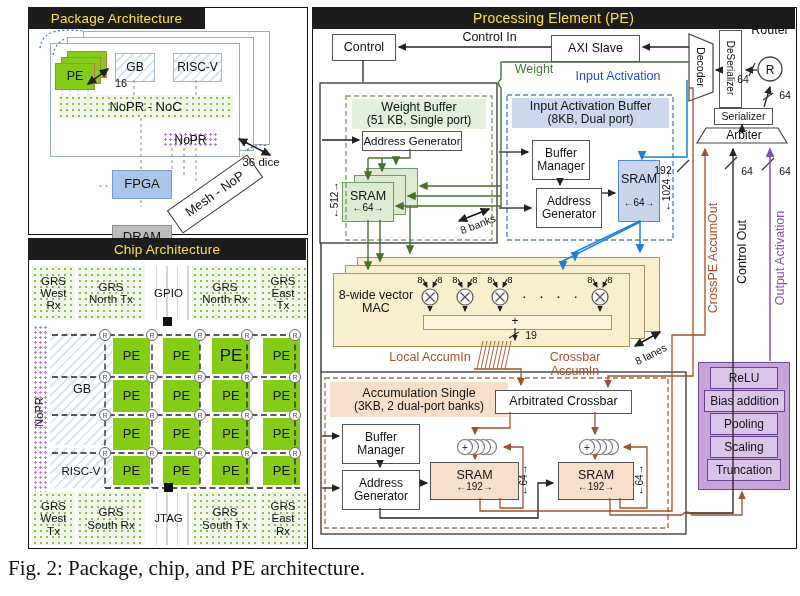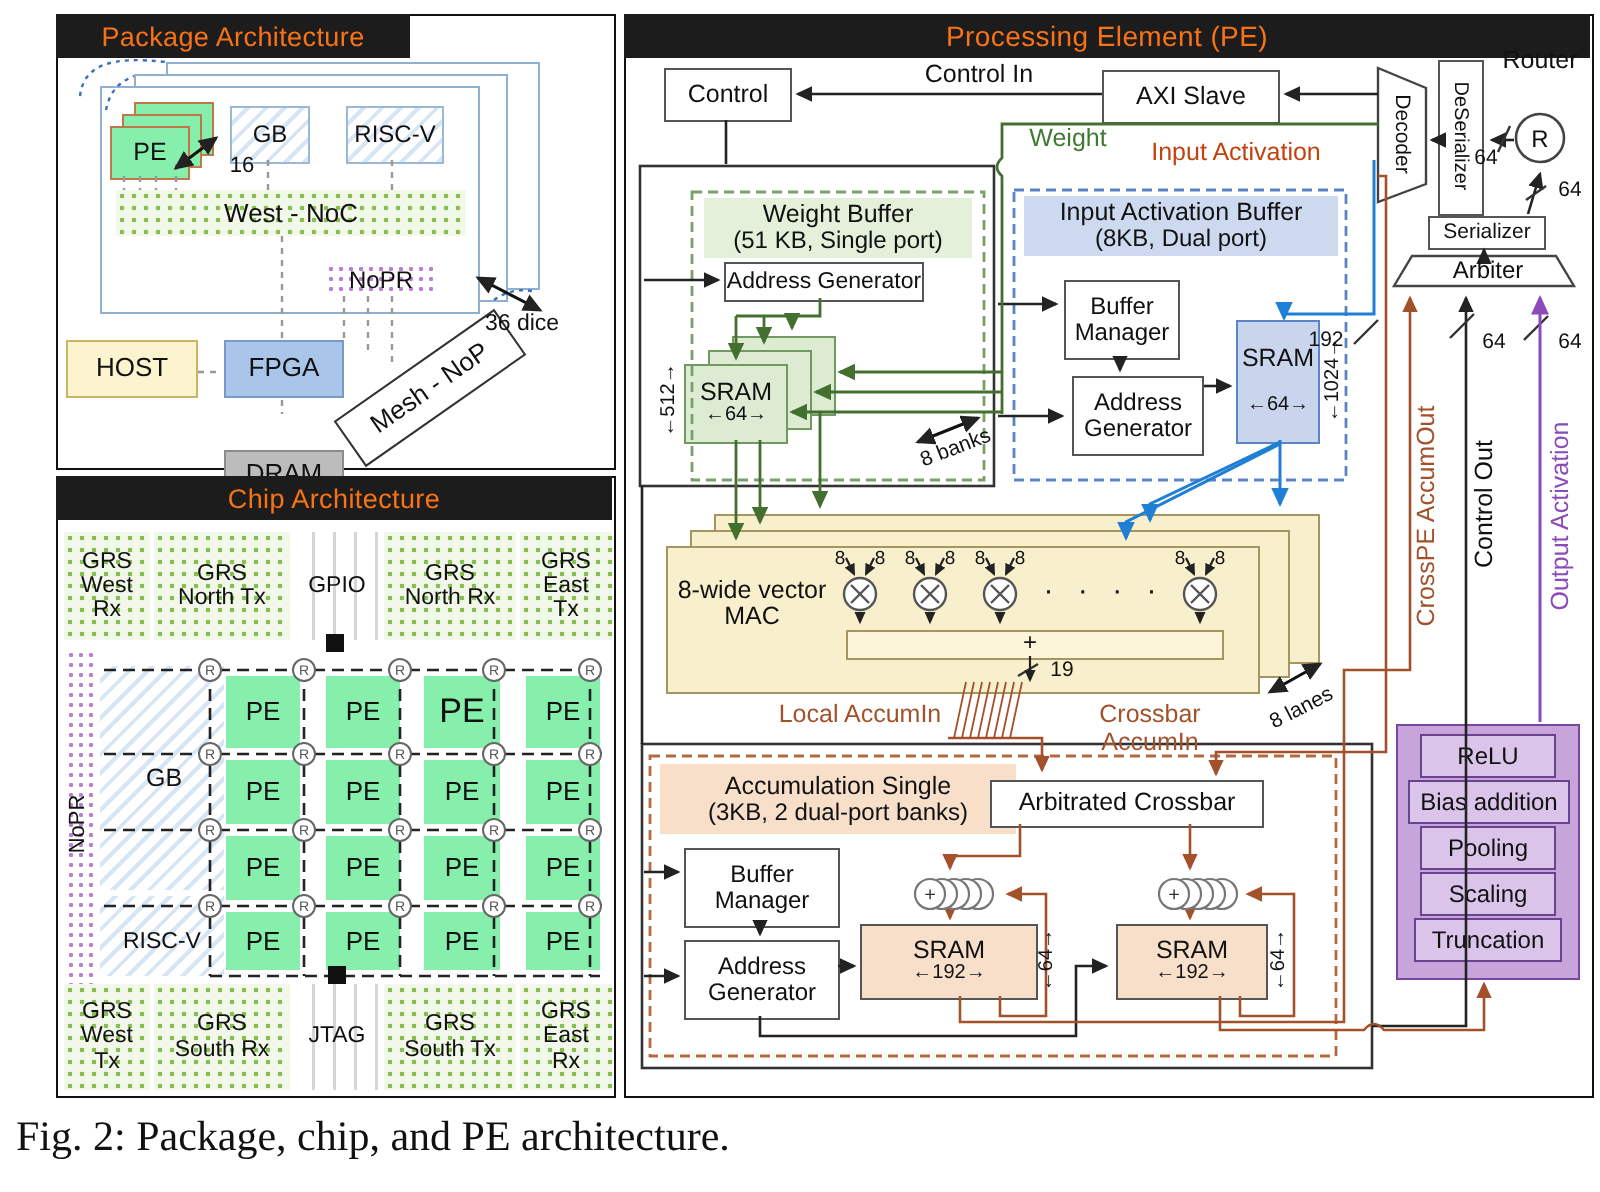--- a/index.html
+++ b/index.html
@@ -1,34 +1,34 @@
 <!DOCTYPE html>
 <html><head>
 <meta charset="utf-8">
 <style>
   html,body{margin:0;background:#fff}
   #wrap{position:relative;width:800px;height:596px;background:#fff;font-family:"Liberation Sans",sans-serif;color:#111;overflow:hidden}
   .abs{position:absolute}
   .panel{position:absolute;border:1.6px solid #111;background:#fff}
-  .banner{position:absolute;background:#1c1c1c;color:#f97316;display:flex;align-items:center;justify-content:center;font-size:13.5px;z-index:3;letter-spacing:.2px}
+  .banner{position:absolute;background:#1c1c1c;color:#fde047;display:flex;align-items:center;justify-content:center;font-size:13.5px;z-index:3;letter-spacing:.2px}
   .box{position:absolute;border:1.1px solid #555;background:#fff;display:flex;align-items:center;justify-content:center;text-align:center;line-height:1.08;white-space:pre-line;z-index:1}
   .col{flex-direction:column}
   .lbl{position:absolute;display:flex;align-items:center;justify-content:center;text-align:center;line-height:1.05;white-space:pre-line;z-index:3}
   .gdots{background-color:#f1f7e9;background-image:radial-gradient(circle,#8abd52 1.1px,transparent 1.3px);background-size:6px 6px}
   .pdots{background-color:#fff;background-image:radial-gradient(circle,#bb7fd6 1px,transparent 1.2px);background-size:5px 5px}
   .hatch{background:repeating-linear-gradient(135deg,#fff 0 4.5px,#d7e6f5 4.5px 6.5px)}
-  .peach{background:#86efac}
+  .peach{background:#84cc16}
   .cream{background:#f8efcd;border:1.2px solid #a59660}
   .vlines{background:repeating-linear-gradient(90deg,#fff 0 9px,#d5d5d5 9px 10.5px)}
   .rot{transform:rotate(-90deg)}
   .rot90{transform:rotate(90deg)}
   svg.ovl{position:absolute;left:0;top:0;z-index:2;pointer-events:none}
   .rc circle{fill:#fff;stroke:#666;stroke-width:1}
   .rc text{font-size:7px;fill:#555;text-anchor:middle;font-family:"Liberation Sans",sans-serif}
-  .green{color:#3e7a30}.blue{color:#c2410c}.brown{color:#a3512b}.purple{color:#8b4bb8}
+  .green{color:#3e7a30}.blue{color:#1d4ed8}.brown{color:#a3512b}.purple{color:#8b4bb8}
   #caption{position:absolute;left:8px;top:556px;font-family:"Liberation Serif",serif;font-size:21px;color:#111}
 </style>
 </head>
 <body>
 
 <div id="wrap">
 
   <div class="panel" style="left:28px;top:7px;width:278px;height:226px"></div>
   <div class="banner" style="left:28px;top:7px;width:177px;height:22px">Package Architecture</div>
 
@@ -37,24 +37,23 @@
   <div class="abs" style="left:50px;top:43px;width:188px;height:112px;border:1.4px solid #8fb0d0;background:#fff;z-index:1"></div>
 
   <div class="box peach" style="left:67px;top:51px;width:38px;height:25px;border-color:#bb7a48"></div>
   <div class="box peach" style="left:61px;top:57px;width:38px;height:25px;border-color:#bb7a48"></div>
   <div class="box peach" style="left:55px;top:63px;width:38px;height:25px;border-color:#bb7a48;font-size:12.5px">PE</div>
   <div class="lbl" style="left:111px;top:78px;width:20px;height:12px;font-size:11px">16</div>
 
   <div class="box hatch" style="left:115px;top:53px;width:38px;height:27px;border-color:#9ab8d8;font-size:12px">GB</div>
   <div class="box hatch" style="left:173px;top:53px;width:47px;height:27px;border-color:#9ab8d8;font-size:12px">RISC-V</div>
 
-  <div class="lbl gdots" style="left:58px;top:95px;width:175px;height:23px;font-size:13px;z-index:1">West - NoC</div>
+  <div class="lbl gdots" style="left:58px;top:95px;width:175px;height:23px;font-size:13px;z-index:1">NoPR - NoC</div>
   <div class="lbl pdots" style="left:163px;top:132px;width:55px;height:16px;font-size:12px;z-index:1">NoPR</div>
 
-  <div class="box" style="left:33px;top:170px;width:64px;height:27px;background:#fcf3cf;border-color:#cbb565;font-size:13px">HOST</div>
   <div class="box" style="left:112px;top:170px;width:58px;height:27px;background:#a9c6ea;border-color:#7a99c9;font-size:13px">FPGA</div>
   <div class="box" style="left:112px;top:225px;width:58px;height:23px;background:#bcbcbc;border-color:#8c8c8c;font-size:13px">DRAM</div>
 
   <div class="box" style="left:166px;top:180px;width:96px;height:26px;border:1.5px solid #333;transform:rotate(-35deg);font-size:13px;z-index:1">Mesh - NoP</div>
   <div class="lbl" style="left:236px;top:156px;width:50px;height:12px;font-size:11.5px">36 dice</div>
 
   <div class="panel" style="left:28px;top:238px;width:278px;height:309px"></div>
   <div class="banner" style="left:28px;top:238px;width:278px;height:22px">Chip Architecture</div>
 
   <div class="lbl gdots" style="left:32px;top:266px;width:43px;height:54px;font-size:11.5px;z-index:1">GRS

